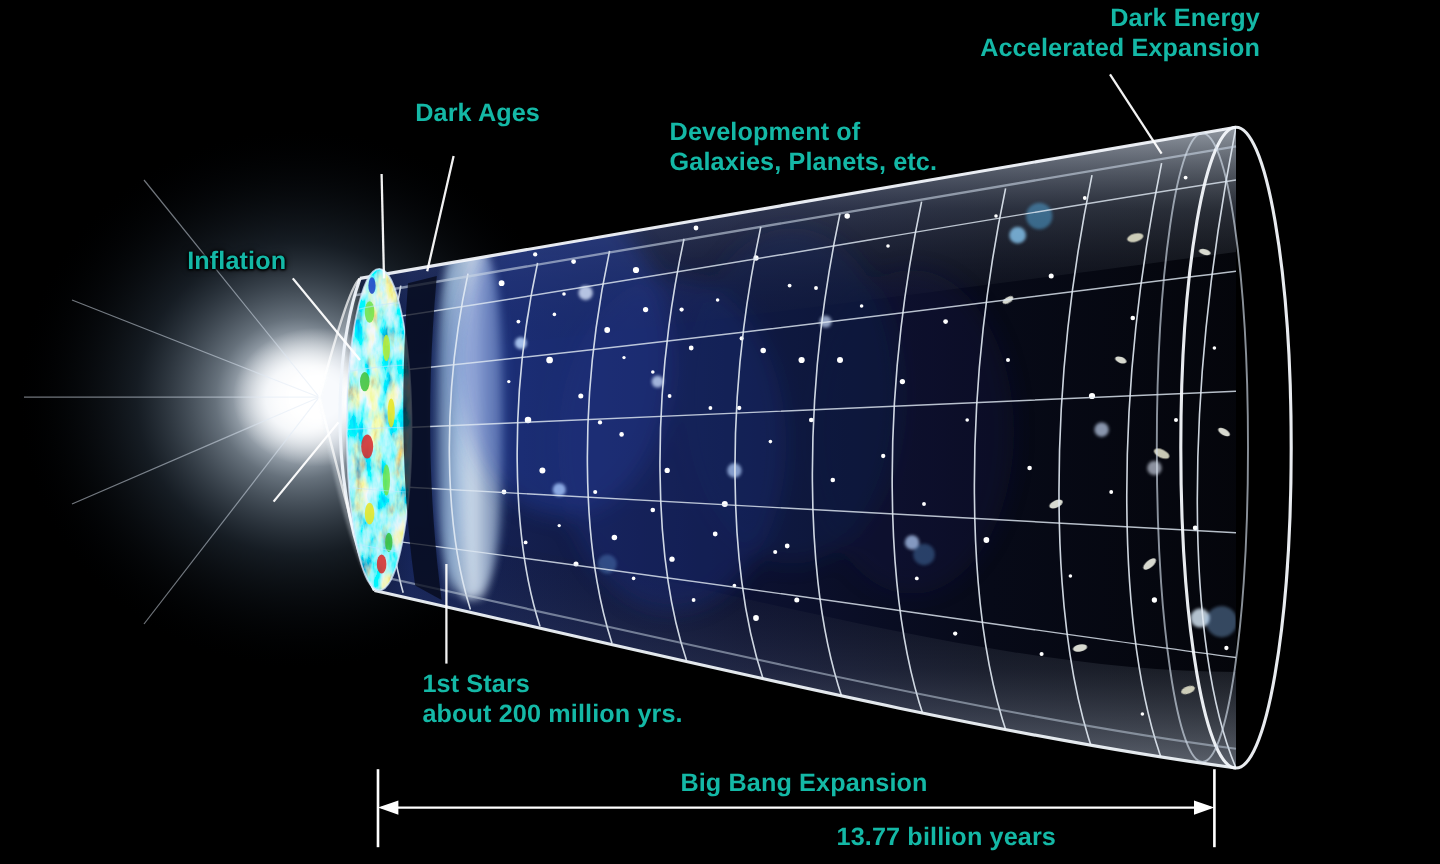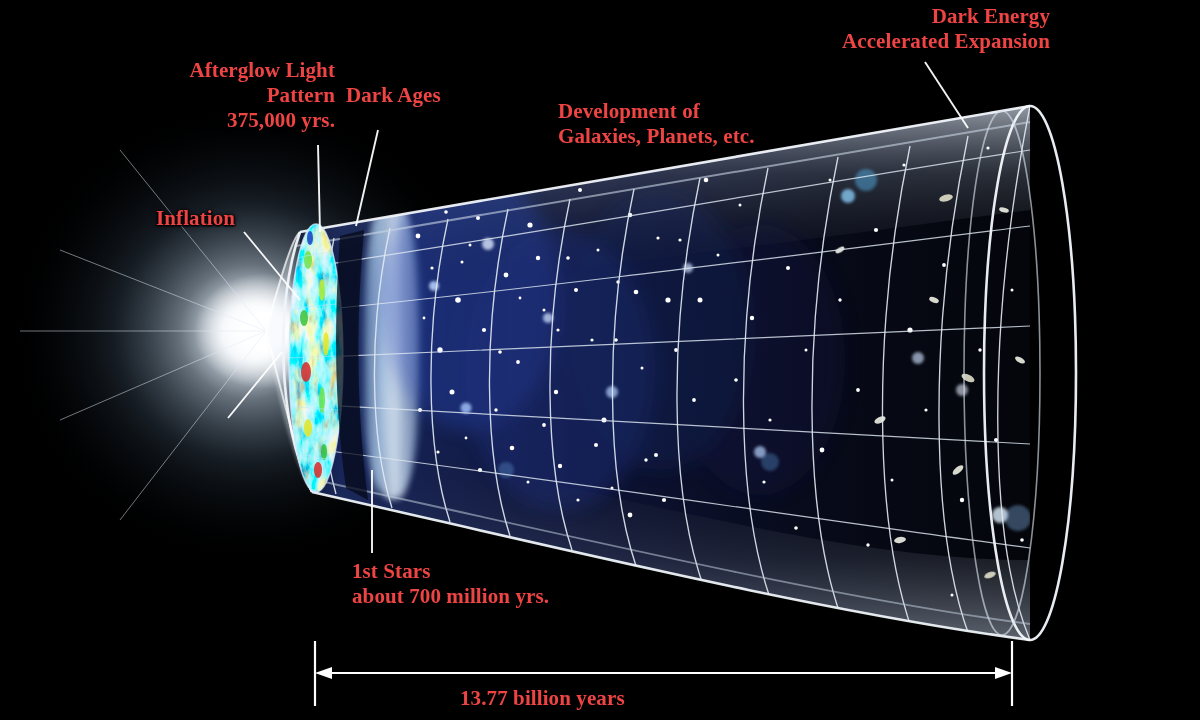--- a/index.html
+++ b/index.html
@@ -8,38 +8,37 @@
     width:1200px;height:720px;overflow:hidden;position:relative;
     font-family:"Liberation Sans","DejaVu Sans",sans-serif;
     background:#000;
   }
   #stage{position:absolute;inset:0;width:1200px;height:720px;background:#000;overflow:hidden;}
 
   svg.layer{position:absolute;left:0;top:0;width:1200px;height:720px;display:block;}
 
   .label{
     position:absolute;
-    color:#ef4444;
+    color:#14b8a6;
     font-weight:bold;
     letter-spacing:.1px;
     line-height:1.18;
     text-shadow:0 0 3px #000,0 0 6px #000,1px 1px 2px #000,-1px 1px 2px #000;
     white-space:pre-line;
     pointer-events:none;
-    font-family:Liberation Serif, serif;
   }
   .lbl-afterglow{left:150px;top:58px;width:185px;text-align:right;font-size:21px;}
   .lbl-darkages{left:346px;top:83px;font-size:21px;text-align:left;}
   .lbl-development{left:558px;top:83px;font-size:21px;text-align:left;margin-top:16px;}
   .lbl-darkenergy{left:760px;top:4px;width:290px;text-align:right;font-size:21px;}
   .lbl-inflation{left:156px;top:206px;font-size:21px;text-align:center;}
   .lbl-quantum{left:112px;top:421px;width:160px;text-align:center;font-size:21px;}
   .lbl-firststars{left:352px;top:559px;font-size:21px;text-align:left;}
   .lbl-bigbang{left:460px;top:641px;width:420px;text-align:center;font-size:21px;}
-  .lbl-years{left:460px;top:686px;width:420px;text-align:left;font-size:21px;}
+  .lbl-years{left:460px;top:686px;width:420px;text-align:right;font-size:21px;}
 </style>
 </head>
 <body>
 
 <div id="stage">
 
   <svg class="layer" viewBox="0 0 1200 720">
     <defs>
 
       <radialGradient id="gFlash" cx="50%" cy="50%" r="50%">
@@ -365,26 +364,24 @@
 
     <g>
       <line x1="315" y1="641" x2="315" y2="706" stroke="#ffffff" stroke-width="2.2"></line>
       <line x1="1012" y1="641" x2="1012" y2="706" stroke="#ffffff" stroke-width="2.2"></line>
       <line x1="318" y1="673" x2="1009" y2="673" stroke="#ffffff" stroke-width="2"></line>
       <polygon points="315,673 332,667 332,679" fill="#ffffff"></polygon>
       <polygon points="1012,673 995,667 995,679" fill="#ffffff"></polygon>
     </g>
   </svg>
 
-  <div class="label lbl-afterglow">Afterglow Light
-Pattern
-375,000 yrs.</div>
   <div class="label lbl-darkages">Dark Ages</div>
   <div class="label lbl-development">Development of
 Galaxies, Planets, etc.</div>
   <div class="label lbl-darkenergy">Dark Energy
 Accelerated Expansion</div>
   <div class="label lbl-inflation">Inflation</div>
   <div class="label lbl-firststars">1st Stars
-about 700 million yrs.</div>
+about 200 million yrs.</div>
+  <div class="label lbl-bigbang">Big Bang Expansion</div>
   <div class="label lbl-years">13.77 billion years</div>
 
 </div>
 
 </body></html>

